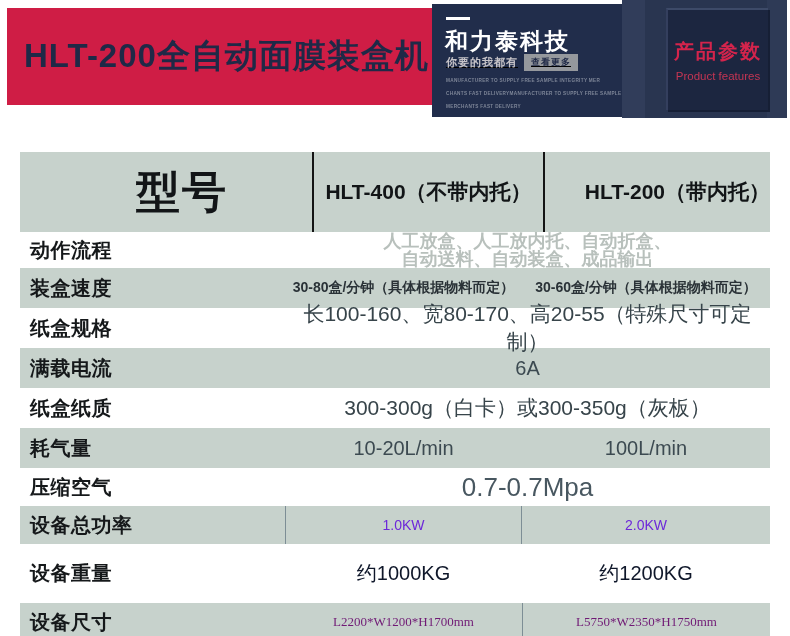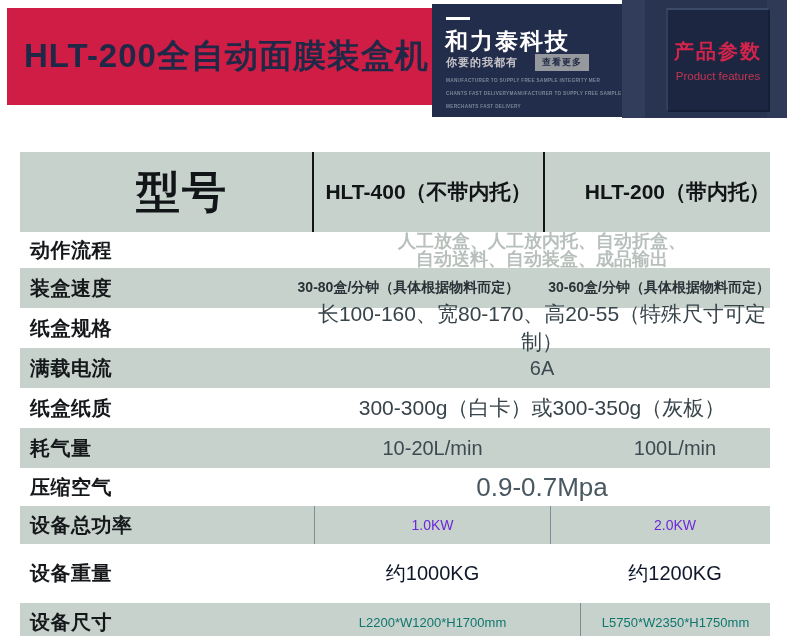--- a/index.html
+++ b/index.html
@@ -11,21 +11,21 @@
   .red-banner { position:absolute; left:7px; top:8px; width:425px; height:97px;
                 background:#cf1d45; display:flex; align-items:center; }
   .red-banner .title { padding-left:17px; font-size:33px; font-weight:bold;
                        color:#1f2947; letter-spacing:1px; white-space:nowrap; }
 
   .brand-card { position:absolute; left:432px; top:4px; width:190px; height:113px;
                 background:#212d4b; }
   .brand-dash { position:absolute; left:14px; top:13px; width:24px; height:3px; background:#ffffff; }
   .brand-name { position:absolute; left:13px; top:22px; font-size:23px; font-weight:bold;
                 color:#ffffff; letter-spacing:2px; white-space:nowrap; }
-  .tagline-row { position:absolute; left:14px; top:50px; display:flex; align-items:center; gap:17px; }
+  .tagline-row { position:absolute; left:14px; top:50px; display:flex; align-items:center; gap:6px;text-decoration:underline; }
   .tagline { font-size:11px; font-weight:bold; color:#c6c3c8; letter-spacing:1px; white-space:nowrap; }
   .see-more { background:#95989d; color:#1f2947; font-size:9px; font-weight:bold;
               padding:2px 7px; letter-spacing:1px; white-space:nowrap; border:none; }
   .slogans { position:absolute; left:14px; top:70px; width:220px;
              transform:scale(0.78); transform-origin:left top; }
   .slogans div { font-size:6px; line-height:17px; font-weight:bold; color:#7e8698;
                  letter-spacing:0.4px; white-space:nowrap; }
 
   .right-block { position:absolute; left:622px; top:0; width:165px; height:118px;
                  background:linear-gradient(90deg,#313d5a 0 14%,#293550 14% 88%,#2e3a56 88% 100%);padding-left:24px; }
@@ -41,40 +41,40 @@
 
   .thead { display:flex; align-items:stretch; height:80px; background:#c7d2cc;padding-left:32px; }
   .th-model { width:265px; display:flex; align-items:center; justify-content:center;
               font-size:44px; font-weight:bold; color:#121517; letter-spacing:2px; }
   .th-col1 { width:237px; border-left:2px solid #141414; border-right:2px solid #141414;
              display:flex; align-items:center; justify-content:center;
              font-size:21px; font-weight:bold; color:#121517; white-space:nowrap; }
   .th-col2 { flex:1; display:flex; align-items:center; justify-content:center;
              font-size:21px; font-weight:bold; color:#121517; white-space:nowrap;margin-left:40px; }
 
-  .row { display:flex; align-items:stretch;gap:29px; }
+  .row { display:flex; align-items:stretch; }
   .bg-gray { background:#c7d2cc; }
   .bg-white { background:#ffffff; }
   .h36{height:36px;} .h38{height:38px;} .h40{height:40px;} .h44{height:59px;}
 
   .cell { display:flex; align-items:center; justify-content:center; }
   .lbl  { width:265px; justify-content:flex-start; padding-left:10px;
           font-size:20px; font-weight:bold; color:#15181a; letter-spacing:0.5px; }
   .vfull { flex:1; text-align:center; }
   .vc1 { width:237px; }
   .vc2 { flex:1; }
 
   .note { color:#b8c0bc; font-size:18px; line-height:18px; font-weight:bold; text-align:center; }
   .v-small-b { font-size:14px; font-weight:bold; color:#2a3237; white-space:nowrap; }
   .v-med  { font-size:20px; color:#3c4a51; }
   .v-med2 { font-size:21px; color:#37444a; }
   .v-big  { font-size:26px; color:#485760; }
   .v-kw   { font-size:14px; color:#6d28d9; }
   .v-kg   { font-size:20px; color:#0f172a; }
-  .v-dim  { font-size:13px; color:#0f766e; }
+  .v-dim  { font-size:13px; color:#701a75;font-family:Liberation Serif, serif; }
 
   .div-both  { border-left:1px solid #7d8e95; border-right:1px solid #7d8e95; }
   .div-left  { border-left:1px solid #7d8e95; }
 </style>
 </head>
 <body>
 
 <div class="page">
 
   <div class="red-banner">
@@ -157,21 +157,21 @@
           <span class="v-med">10-20L/min</span>
         </div>
       <div class="cell vc2">
           <span class="v-med">100L/min</span>
         </div>
     </div>
 
     <div class="row bg-white h38">
       <div class="cell lbl">压缩空气</div>
       <div class="cell vfull">
-          <span class="v-big">0.9-0.7Mpa</span>
+          <span class="v-big">0.7-0.7Mpa</span>
         </div>
     </div>
 
     <div class="row bg-gray h38">
       <div class="cell lbl">设备总功率</div>
       <div class="cell vc1 div-both">
           <span class="v-kw">1.0KW</span>
         </div>
       <div class="cell vc2">
           <span class="v-kw">2.0KW</span>

